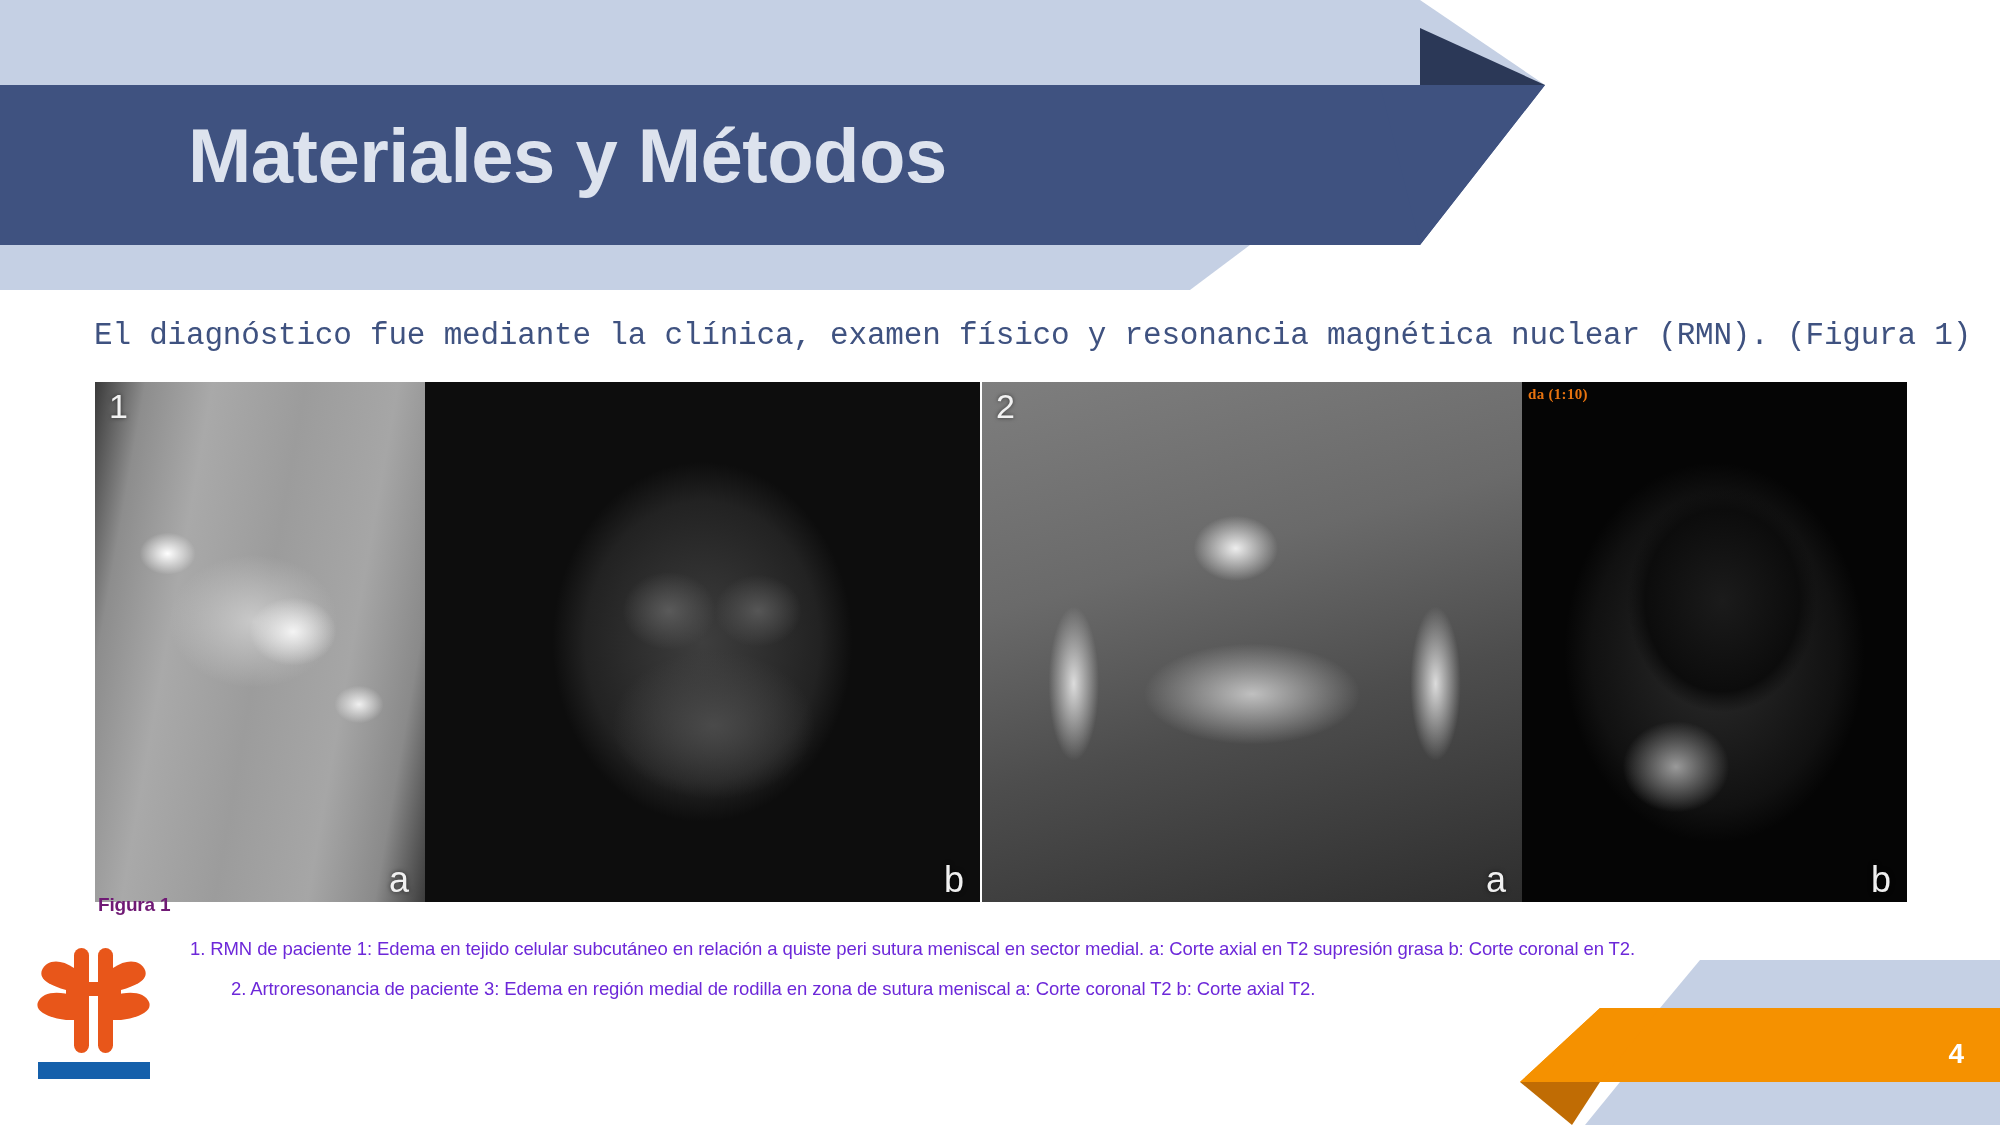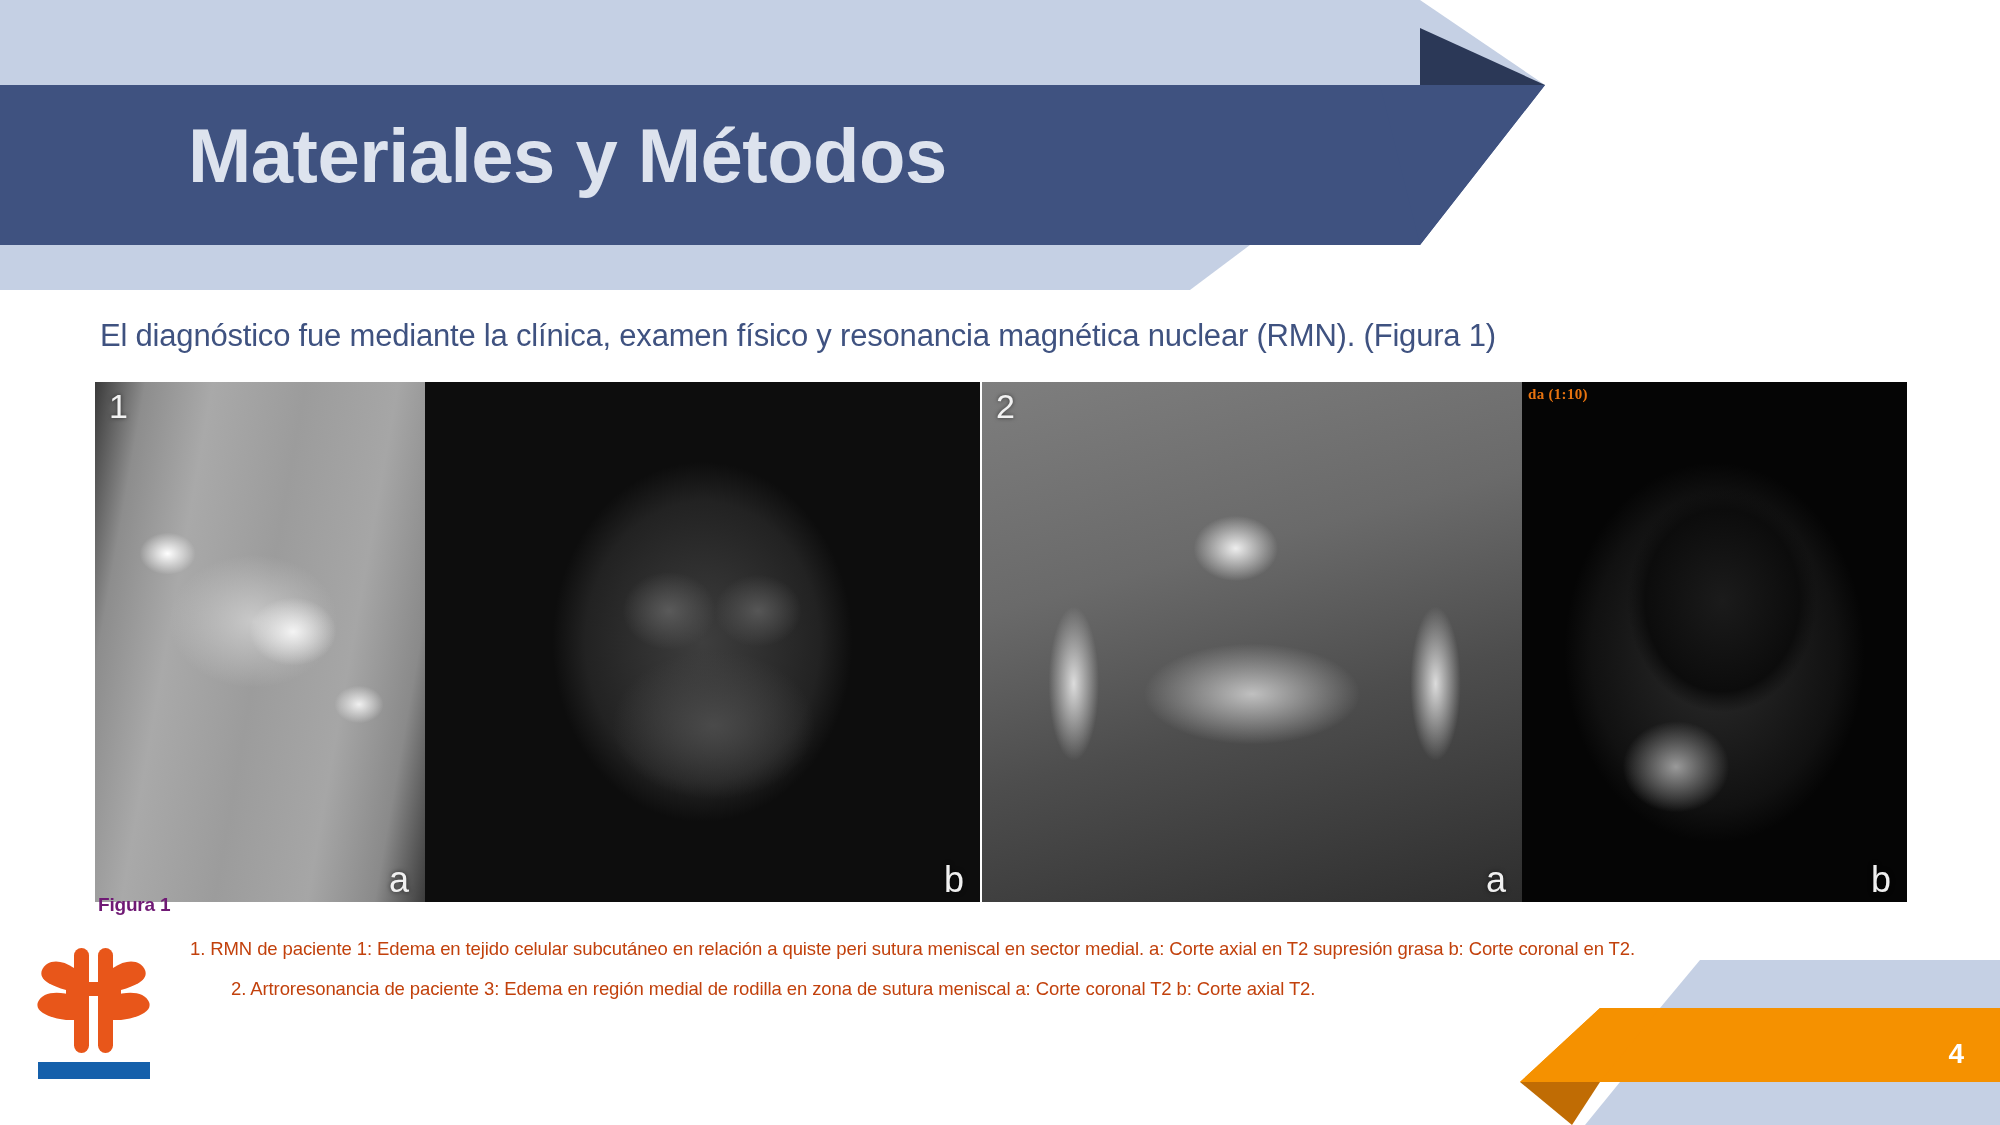--- a/index.html
+++ b/index.html
@@ -34,26 +34,27 @@
     color: #dde3ee;
     letter-spacing: -0.5px;
     white-space: nowrap;
     line-height: 1;
     margin-top: 20px;
   }
 
   
   #subtitle {
     position: absolute;
-    left: 100px;
+    left: 94px;
     top: 318px;
     font-size: 31px;
     color: #3f5280;
     white-space: nowrap;
     letter-spacing: -0.2px;
+    font-family: Liberation Mono, monospace;
   }
 
   
   #figure-strip {
     position: absolute;
     left: 95px;
     top: 382px;
     width: 1810px;
     height: 520px;
   }
@@ -135,21 +136,21 @@
     font-size: 19px;
     font-weight: bold;
     color: #701a75;
     letter-spacing: -0.2px;
   }
 
   
   .caption-line {
     position: absolute;
     font-size: 18.5px;
-    color: #c2410c;
+    color: #6d28d9;
     letter-spacing: -0.1px;
     white-space: nowrap;
   }
   #caption-1 { left: 190px; top: 938px; }
   #caption-2 { left: 187px; top: 978px; margin-left: 44px; }
 
   
   #logo {
     position: absolute;
     left: 30px;

